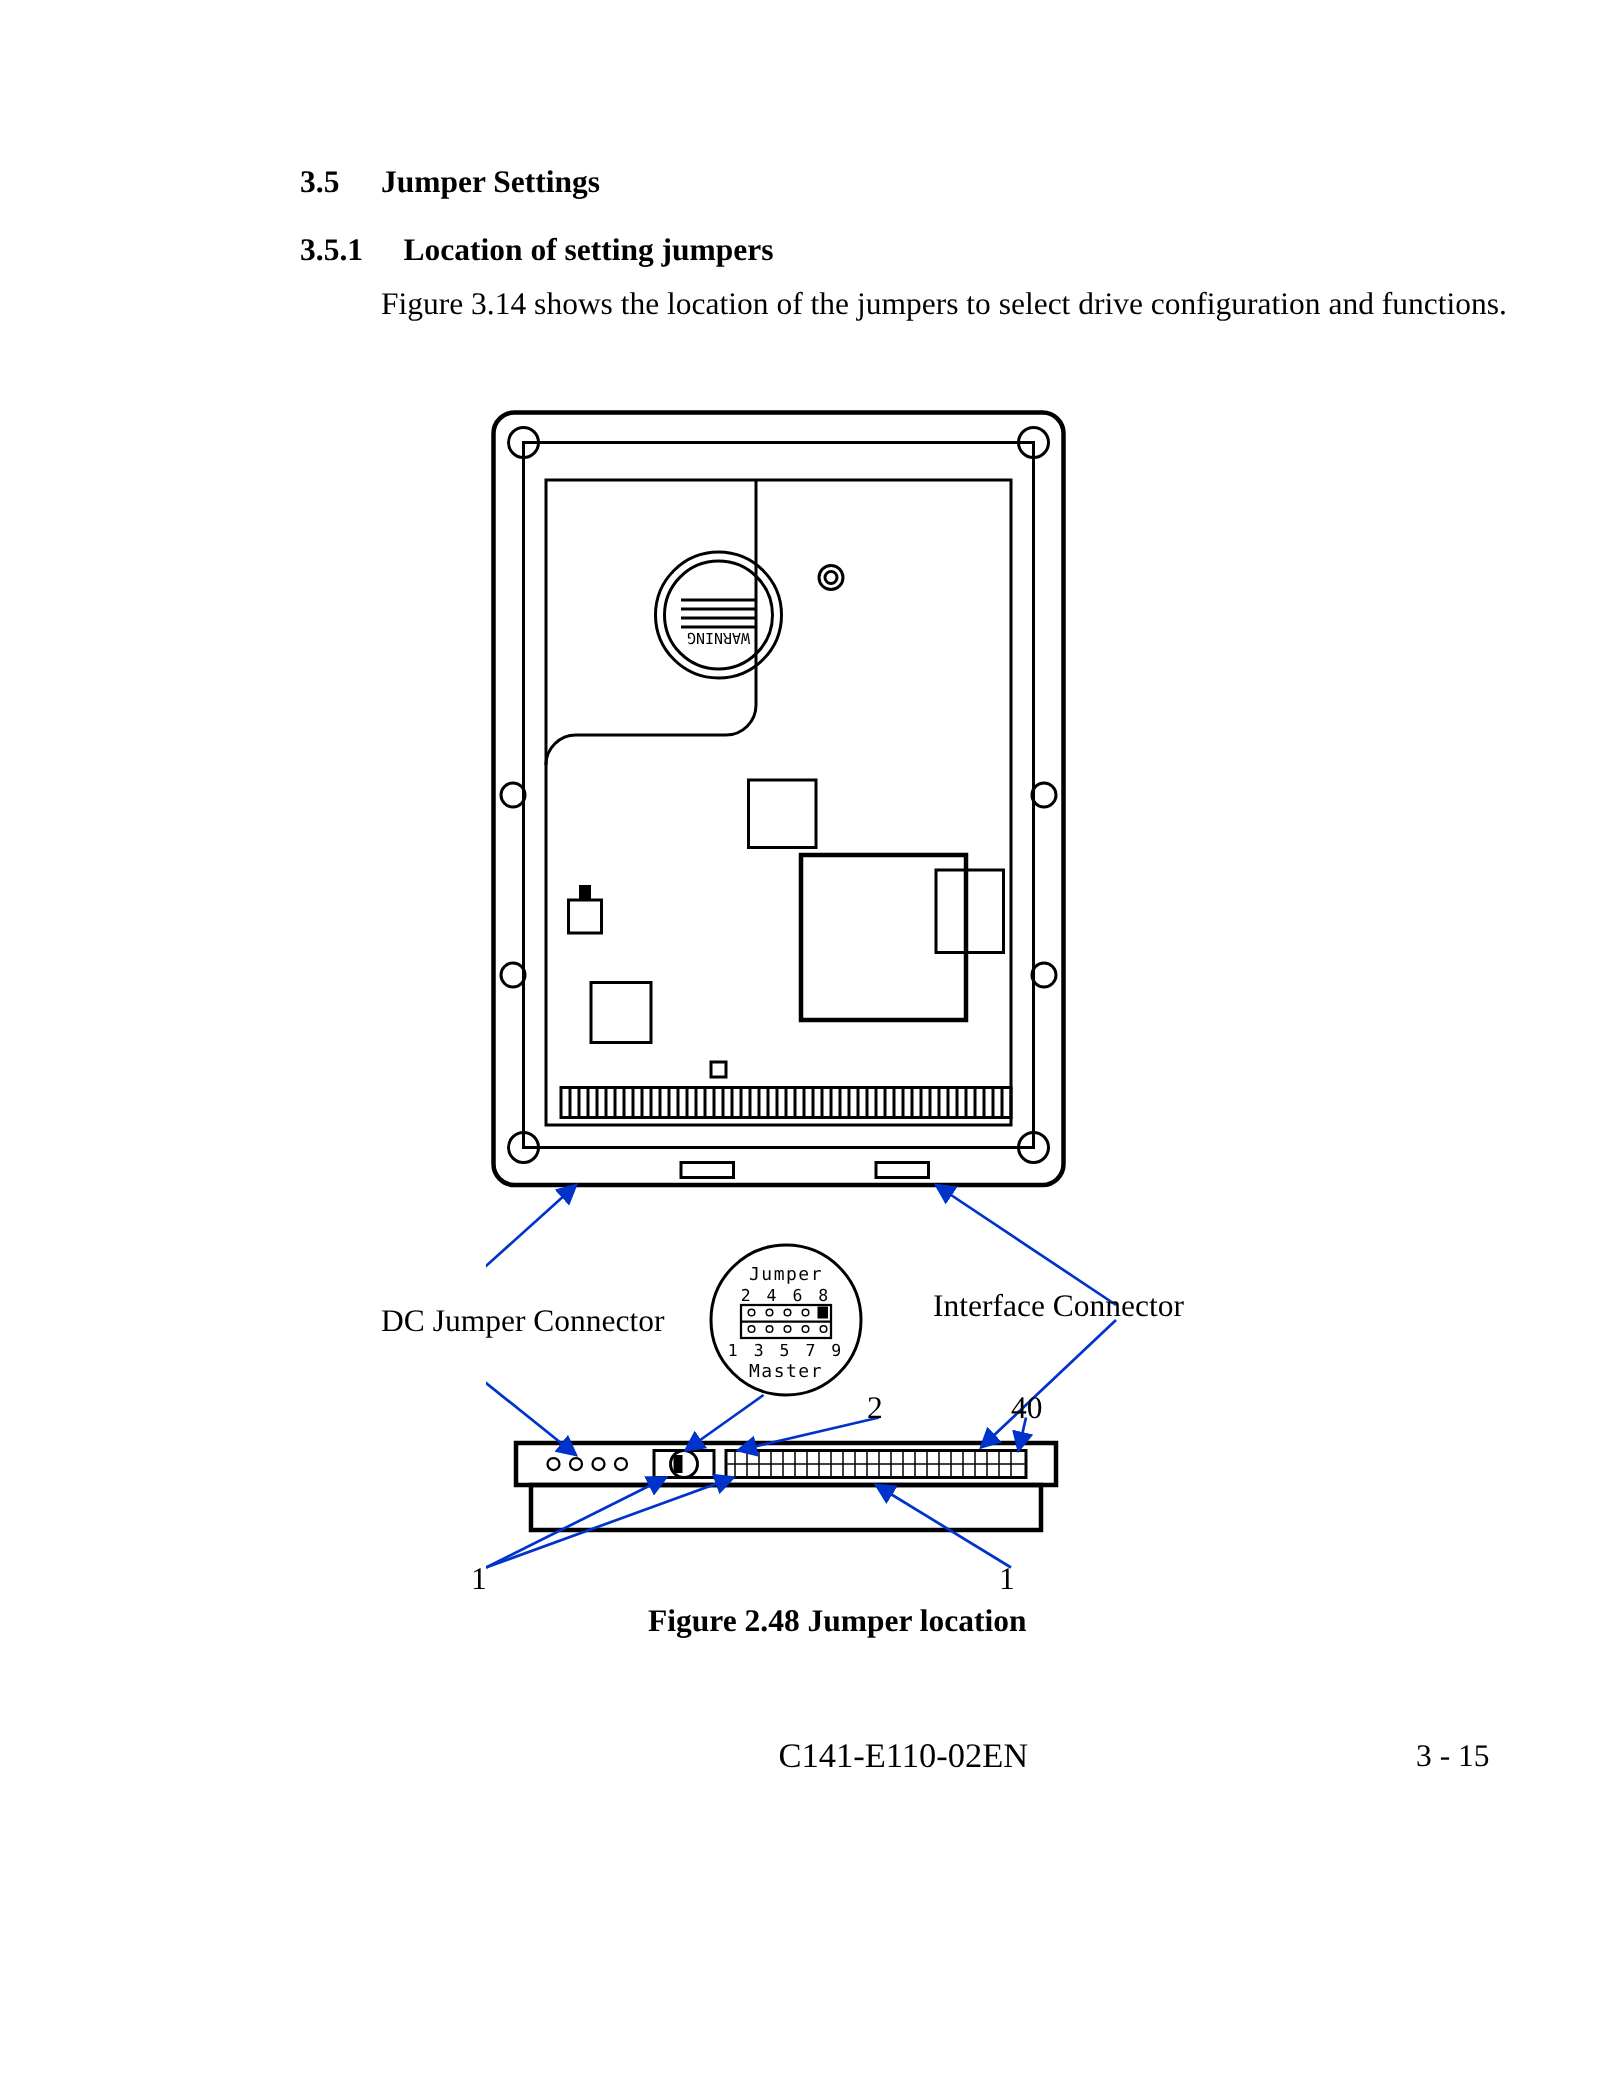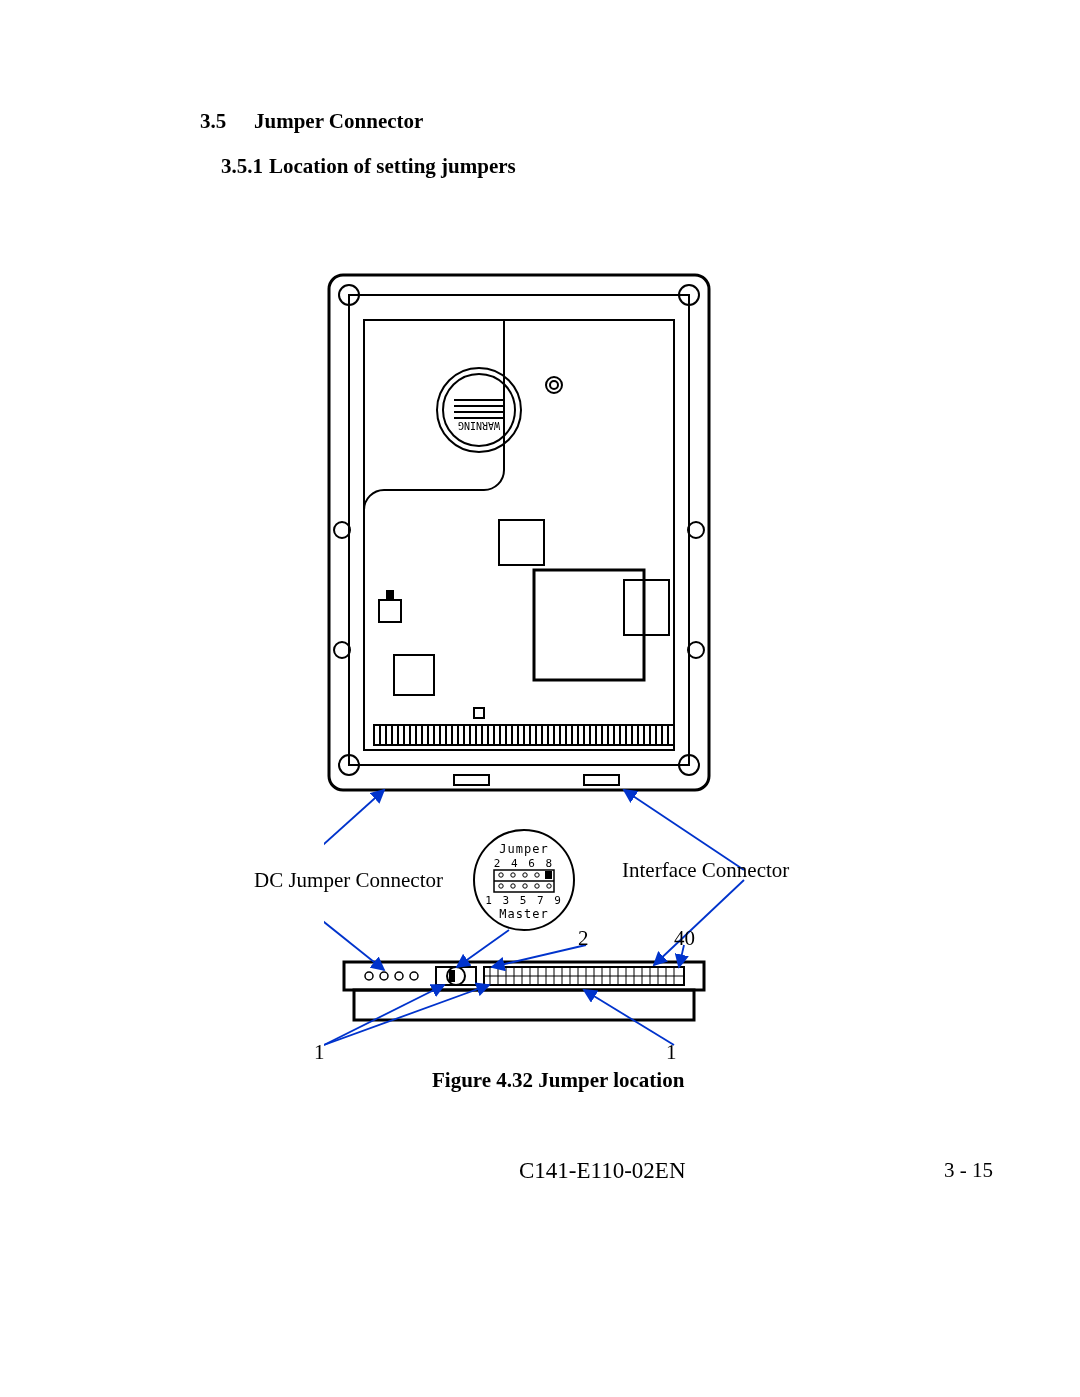--- a/index.html
+++ b/index.html
@@ -55,25 +55,26 @@
     font-size: 21px;
   }
   svg { display: block; }
 </style>
 </head>
 <body>
 
 <div class="page">
 
   <span class="section-number" style="left:146px; top:109px;">3.5</span>
-  <span class="section-title" style="left:200px; top:109px;">Jumper Connector</span>
-
-  <span class="section-number" style="left:146px; top:154px;margin-left:21px;">3.5.1</span>
+  <span class="section-title" style="left:200px; top:109px;">Jumper Settings</span>
+
+  <span class="section-number" style="left:146px; top:154px;">3.5.1</span>
   <span class="section-title" style="left:215px; top:154px;">Location of setting jumpers</span>
 
+  <span class="body-text" style="left:200px; top:190px; width:760px;">Figure 3.14 shows the location of the jumpers to select drive configuration and functions.</span>
 
   <div class="figure-area">
     <svg width="530" height="800" viewBox="0 0 530 800">
 
       <g>
 
         <rect x="5" y="5" width="380" height="515" rx="14" ry="14" fill="none" stroke="#000" stroke-width="3"></rect>
 
         <rect x="25" y="25" width="340" height="470" fill="none" stroke="#000" stroke-width="2"></rect>
 
@@ -276,18 +277,18 @@
   <span class="label-text" style="left:568px; top:858px;">Interface Connector</span>
 
   <span class="label-text" style="left:524px; top:926px;">2</span>
 
   <span class="label-text" style="left:620px; top:926px;font-family:Liberation Serif, serif;">40</span>
 
   <span class="label-text" style="left:260px; top:1040px;">1</span>
 
   <span class="label-text" style="left:612px; top:1040px;">1</span>
 
-  <span class="figure-caption" style="left:378px; top:1068px;">Figure 4.32   Jumper location</span>
+  <span class="figure-caption" style="left:378px; top:1068px;">Figure 2.48   Jumper location</span>
 
   <span class="footer-center" style="left:465px; top:1158px;">C141-E110-02EN</span>
   <span class="footer-right" style="left:890px; top:1158px;">3 - 15</span>
 
 </div>
 
 </body></html>

